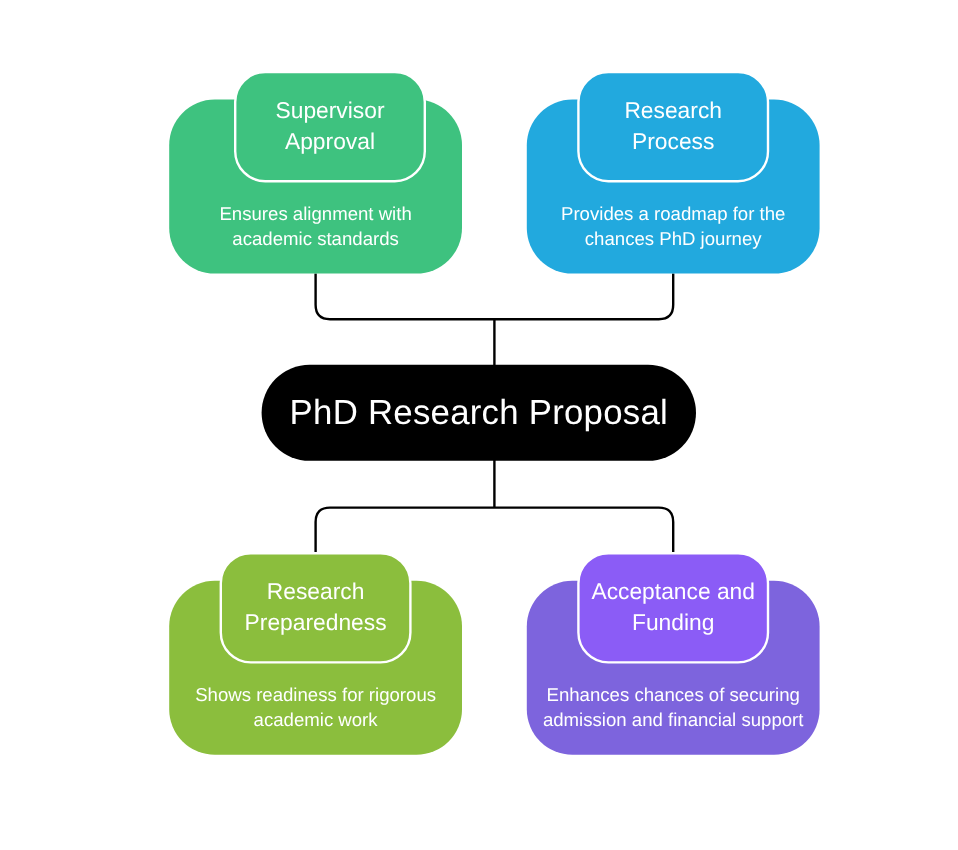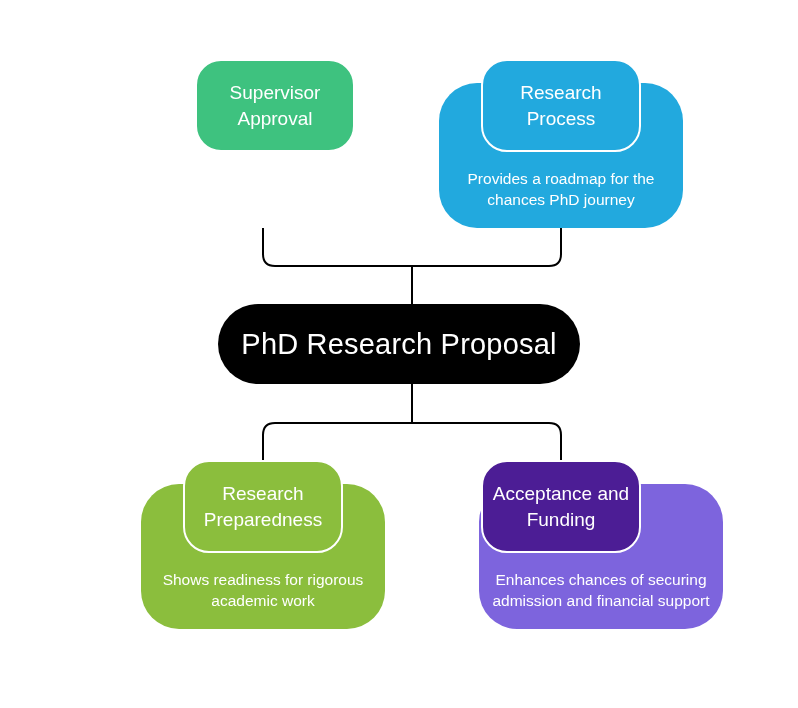--- a/index.html
+++ b/index.html
@@ -101,20 +101,24 @@
 <div class="canvas">
 
   <svg class="connectors" width="798" height="708" viewBox="0 0 798 708">
     <path d="M263 228 L263 254 Q263 266 275 266 L549 266 Q561 266 561 254 L561 228" stroke="#000000"></path>
     <path d="M412 266 L412 305" stroke="#000000"></path>
     <path d="M412 383 L412 423" stroke="#000000"></path>
     <path d="M263 460 L263 435 Q263 423 275 423 L549 423 Q561 423 561 435 L561 460" stroke="#000000"></path>
   </svg>
 
   <div class="node node-tl">
+    <div class="node-body" style="background: rgb(62, 194, 127);">
+      <div class="node-sub">Ensures alignment with
+academic standards</div>
+    </div>
     <div class="node-header" style="background: rgb(62, 194, 127); margin-left: 12px;">
       <div class="node-title">Supervisor
 Approval</div>
     </div>
   </div>
 
   <div class="node node-tr">
     <div class="node-body" style="background: rgb(34, 169, 222);">
       <div class="node-sub">Provides a roadmap for the
 chances PhD journey</div>
@@ -134,23 +138,23 @@
       <div class="node-sub">Shows readiness for rigorous
 academic work</div>
     </div>
     <div class="node-header" style="background: rgb(139, 190, 61);">
       <div class="node-title">Research
 Preparedness</div>
     </div>
   </div>
 
   <div class="node node-br">
-    <div class="node-body" style="background: rgb(125, 100, 221); margin-left: 40px;">
+    <div class="node-body" style="background: rgb(125, 100, 221);">
       <div class="node-sub">Enhances chances of securing
 admission and financial support</div>
     </div>
-    <div class="node-header" style="background: #4c1d95;">
+    <div class="node-header" style="background: #8b5cf6;">
       <div class="node-title">Acceptance and
 Funding</div>
     </div>
   </div>
 
 </div>
 
 </body></html>

